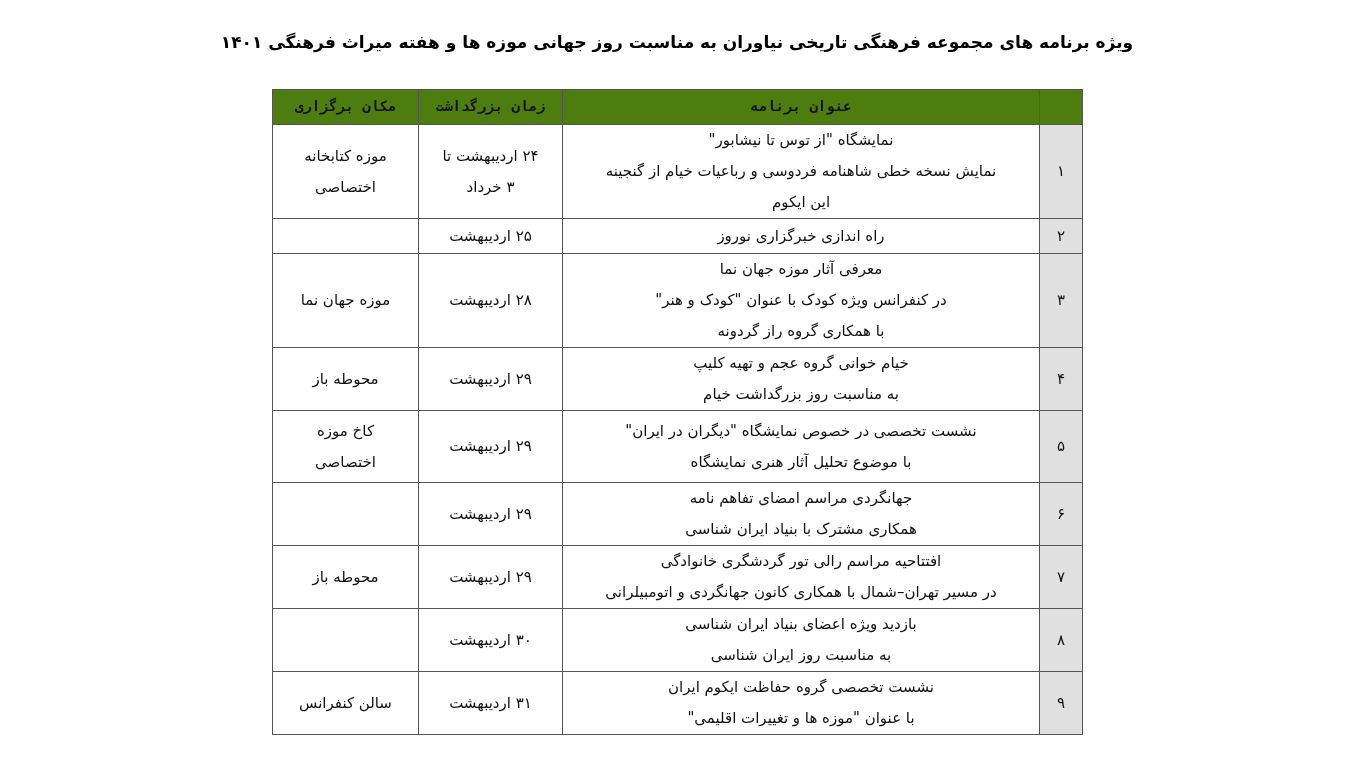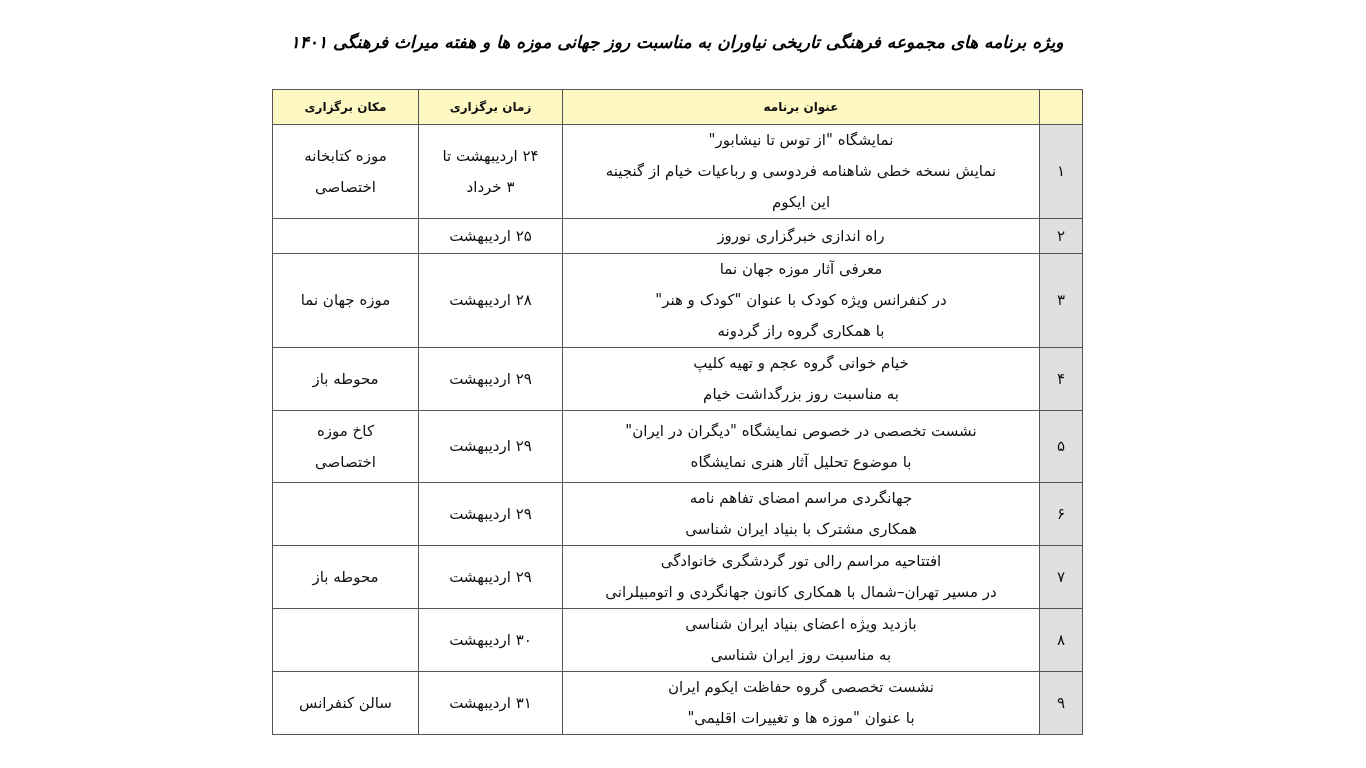--- a/index.html
+++ b/index.html
@@ -21,21 +21,20 @@
       top: 28px;
       width: 1354px;
       text-align: center;
       direction: rtl;
       font-family: "DejaVu Sans", sans-serif;
       font-weight: bold;
       font-size: 17px;
       letter-spacing: -0.3px;
       line-height: 28px;
       color: #000;
-      font-style: italic;
     }
     table.program-table {
       position: absolute;
       left: 272px;
       top: 89px;
       width: 810px;
       border-collapse: collapse;
       direction: rtl;
       table-layout: fixed;
       font-size: 15px;
@@ -43,24 +42,25 @@
     table.program-table th,
     table.program-table td {
       border: 1.5px solid #555555;
       text-align: center;
       vertical-align: middle;
       padding: 0 6px;
       line-height: 31px;
       font-weight: normal;
     }
     table.program-table thead th {
-      background: #fef9c3;
+      background: #4d7c0f;
       font-weight: bold;
-      font-size: 12px;
+      font-size: 14px;
       height: 34px;
+      font-family: Liberation Mono, monospace;
     }
     td.num-cell {
       background: #e0e0e0;
       font-size: 15px;
     }
     .line { display: block; white-space: nowrap; }
     col.c-num { width: 43px; }
     col.c-title { width: 477px; }
     col.c-time { width: 144px; }
     col.c-place { width: 146px; }
@@ -83,21 +83,21 @@
   <colgroup>
     <col class="c-num">
     <col class="c-title">
     <col class="c-time">
     <col class="c-place">
   </colgroup>
   <thead>
     <tr>
       <th></th>
       <th>عنوان برنامه</th>
-      <th>زمان برگزاری</th>
+      <th>زمان بزرگداشت</th>
       <th>مکان برگزاری</th>
     </tr>
   </thead>
   <tbody>
 
     <tr class="r1">
       <td class="num-cell">۱</td>
       <td>
         <span class="line">نمایشگاه "از توس تا نیشابور"</span>
         <span class="line">نمایش نسخه خطی شاهنامه فردوسی و رباعیات خیام از گنجینه</span>

